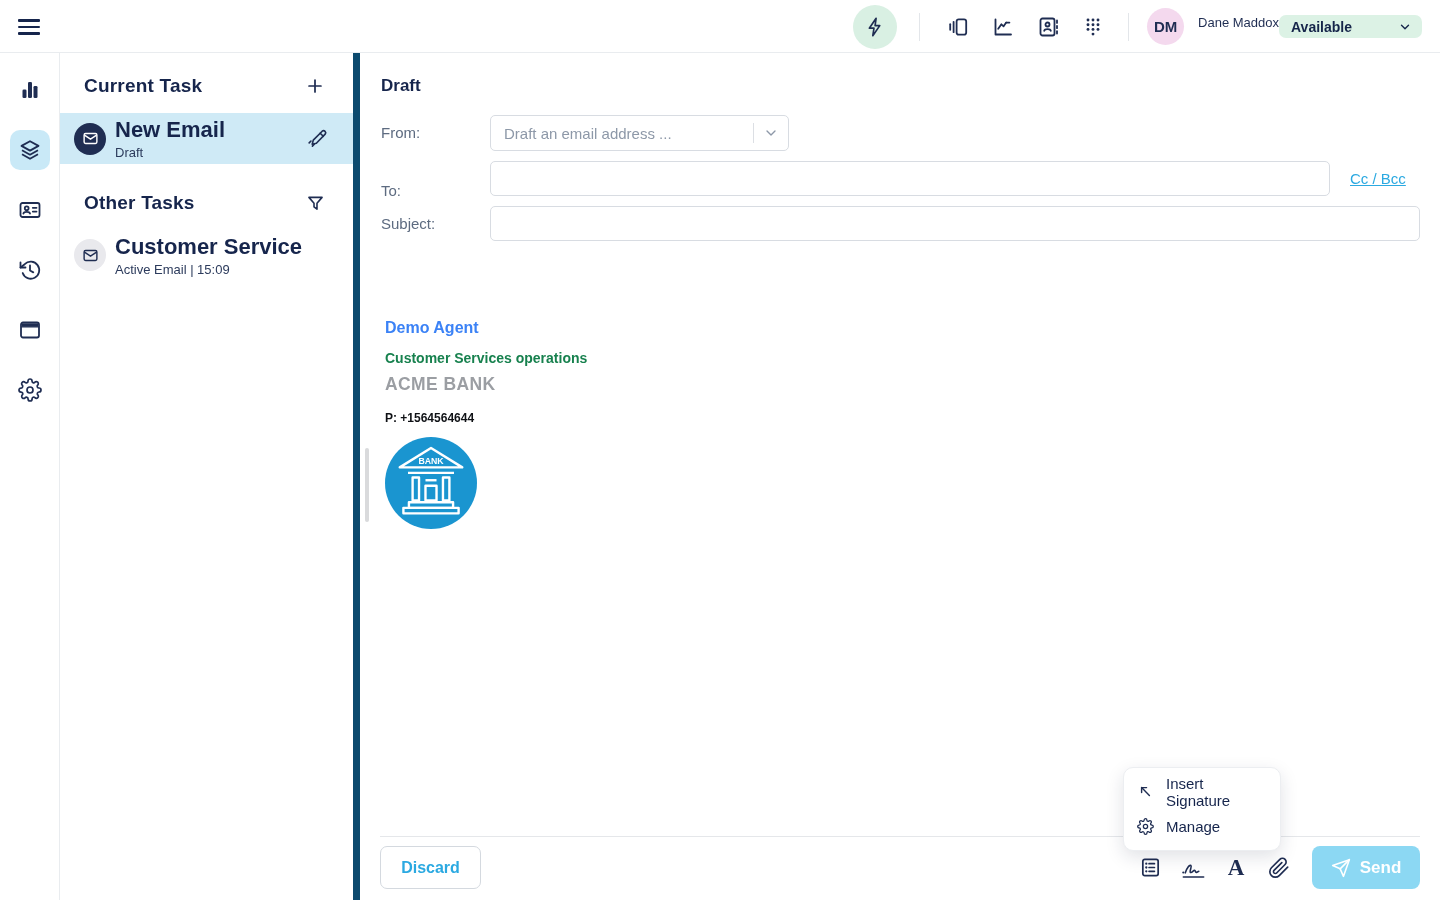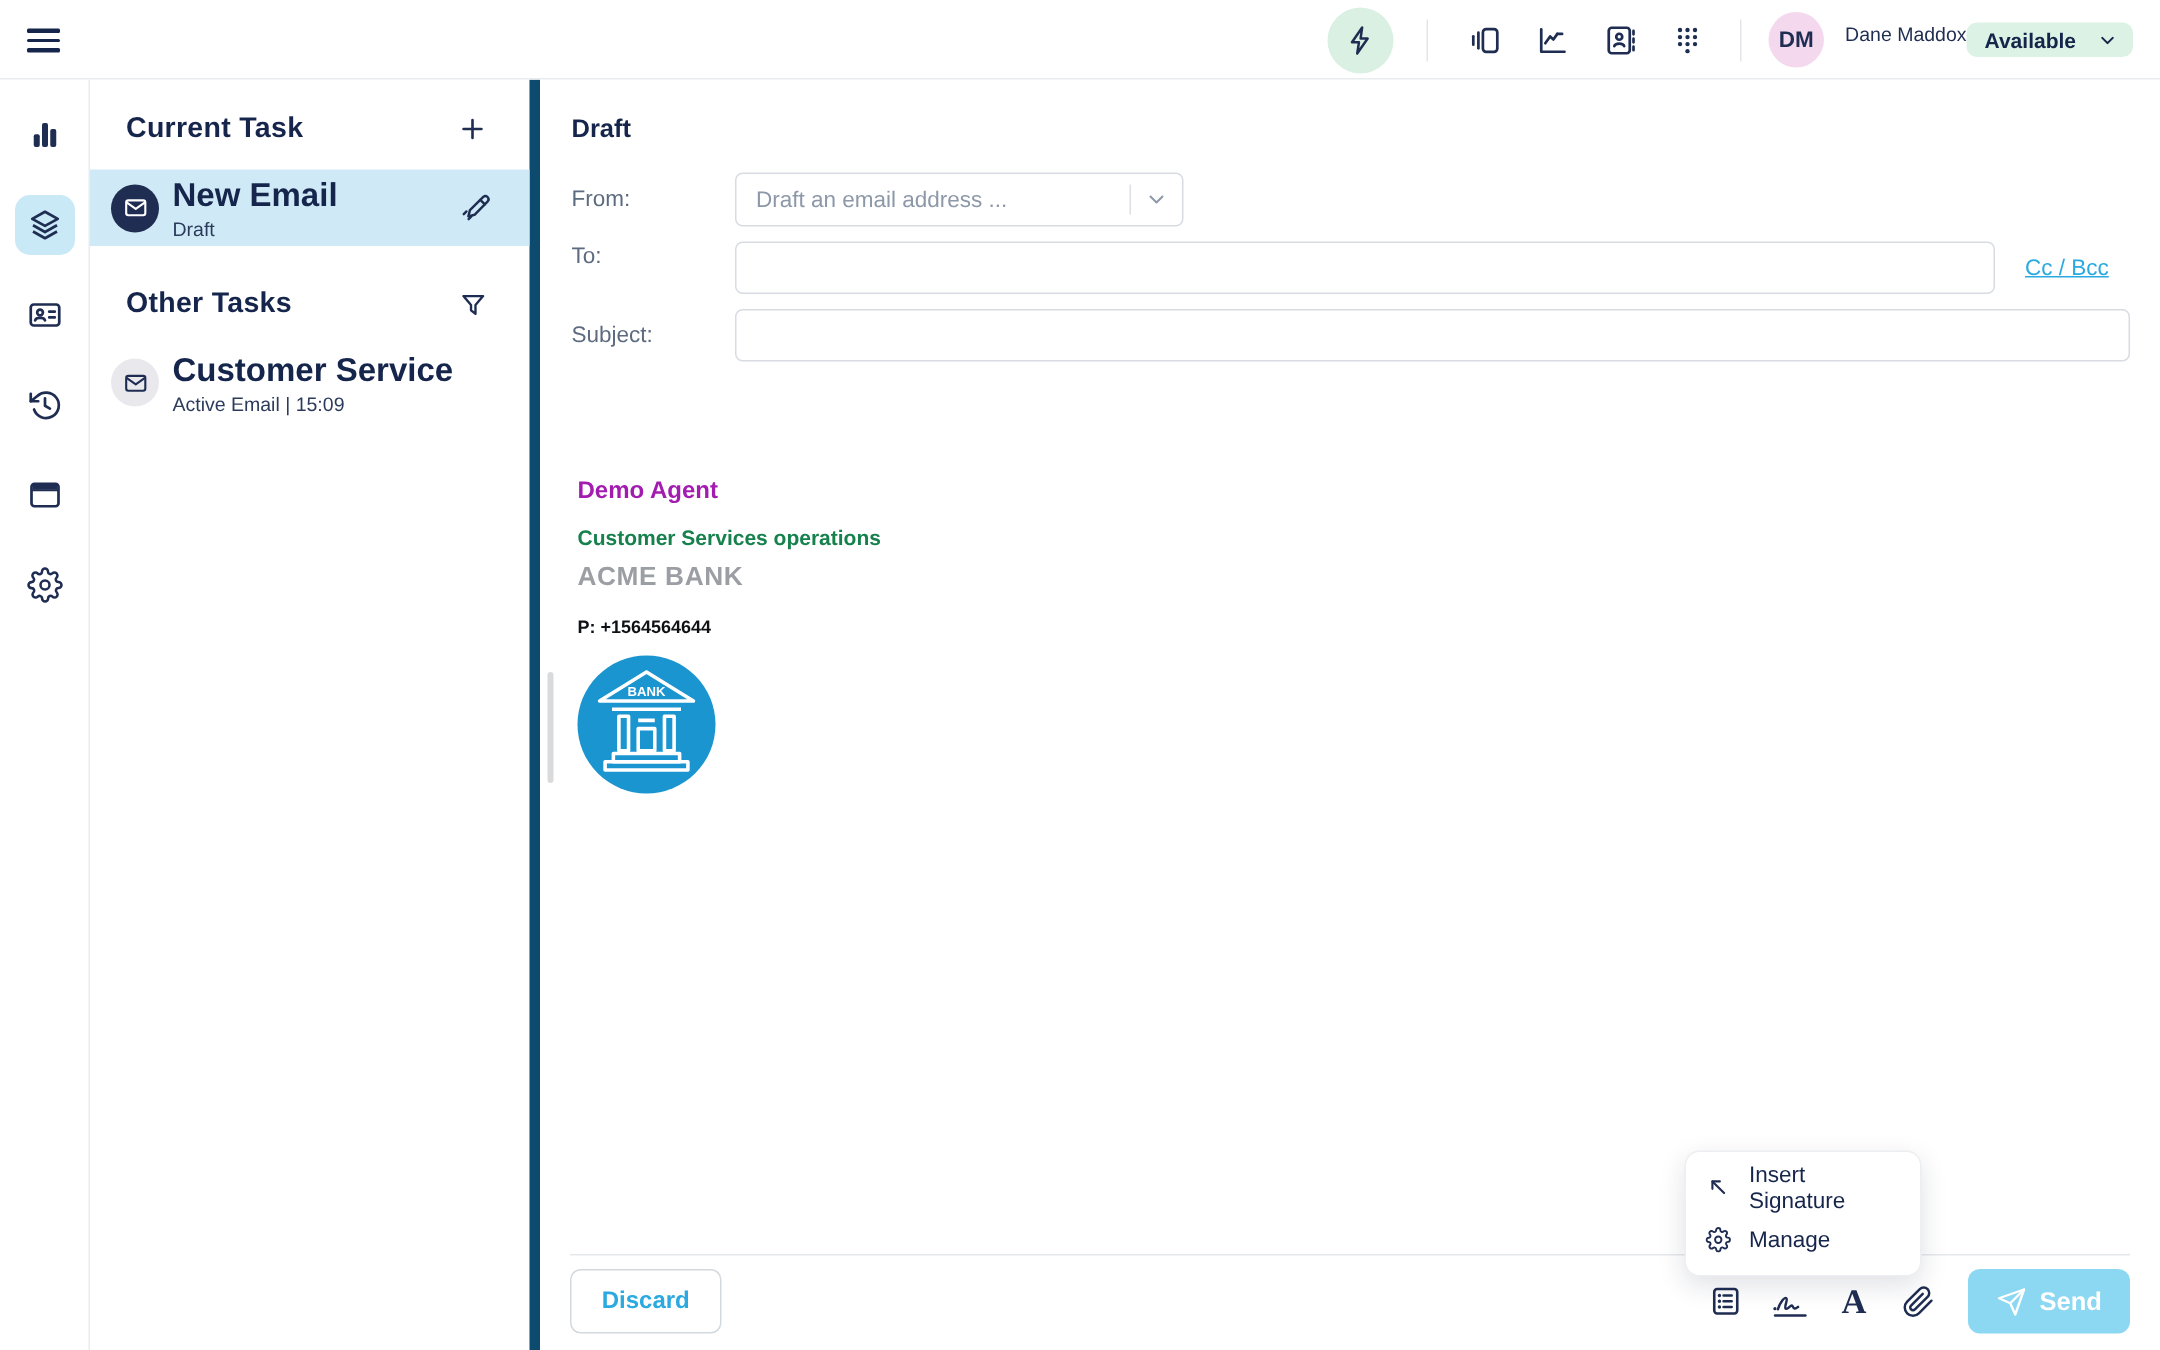--- a/index.html
+++ b/index.html
@@ -20,21 +20,21 @@
   .tdivider { width:1px; height:28px; background:#e3e6ea; }
   .tdivider.d1 { margin-right:16px; }
   .tdivider.d2 { margin-left:12px; margin-right:18px; }
   .top-icon-btn { width:24px; height:24px; margin-left:10px; margin-right:11px;
                   display:grid; place-items:center; background:none; border:none; cursor:pointer; color:#1f2d52; }
   .avatar { width:37px; height:37px; border-radius:50%; background:#f4d9ee;
             display:grid; place-items:center; font-size:15px; font-weight:700; color:#1f2d52; }
   .user-block { margin-left:14px; display:flex; flex-direction:row; align-items:flex-start; }
   .user-name { font-size:13px; color:#1f2d52; margin-bottom:4px; }
   .status-pill { display:flex; align-items:center; height:23px; padding:0 10px 0 12px;
-                 background:#dcf2e5; border:none; border-radius:7px; cursor:pointer; }
+                 background:#dcf2e5; border:none; border-radius:7px; cursor:pointer;gap:32px; }
   .status-pill .label { font-size:14px; font-weight:700; color:#15254a; }
   .status-pill svg { margin-left:14px; }
 
   
   .rail { position:absolute; left:0; top:53px; bottom:0; width:60px; background:#fff;
           border-right:1px solid #e9ecef; display:flex; flex-direction:column;
           align-items:center; padding-top:17px; gap:20px; z-index:5; }
   .rail-btn { width:40px; height:40px; border-radius:10px; display:grid; place-items:center;
               background:none; border:none; cursor:pointer; color:#1f2d52; }
   .rail-btn.active { background:#c9e9f7; }
@@ -59,38 +59,38 @@
   .task-title { font-size:22px; font-weight:700; color:#16254c; }
   .task-sub { font-size:13px; color:#2c3b5c; margin-top:2px; }
   .task-edit { margin-left:auto; background:none; border:none; cursor:pointer; color:#1f2d52;
                width:24px; height:24px; display:grid; place-items:center; }
 
   
   .compose { position:absolute; left:360px; top:53px; right:0; bottom:0; background:#fff; }
   .compose-title { position:absolute; left:21px; top:23px; font-size:17px; font-weight:700; color:#16254c; }
   .form-label { position:absolute; left:21px; width:109px; font-size:15px; color:#5d6b80; }
   .lbl-from { top:62px; line-height:36px; }
-  .lbl-to   { top:100px; line-height:35px; }
+  .lbl-to   { top:120px; line-height:35px; }
   .lbl-subject { top:153px; line-height:35px; }
   .from-select { position:absolute; left:130px; top:62px; width:299px; height:36px;
                  border:1px solid #d8dce2; border-radius:5px; background:#fff; cursor:pointer;
                  display:flex; align-items:center; padding:0 9px 0 13px; }
   .from-placeholder { font-size:15px; color:#8d98a8; }
   .from-sep { width:1px; height:20px; background:#dcdfe4; margin-left:auto; }
   .from-select svg { margin-left:9px; color:#8d98a8; }
   .text-input { position:absolute; height:35px; border:1px solid #d8dce2; border-radius:5px;
                 background:#fff; font-size:15px; color:#1f2d52; padding:0 12px; outline:none; }
   .to-input { left:130px; top:108px; width:840px; }
   .subject-input { left:130px; top:153px; width:930px; }
   .ccbcc { position:absolute; left:990px; top:108px; line-height:35px; font-size:15px;
            color:#2ba9e1; text-decoration:underline; cursor:pointer; }
 
   
   .signature { position:absolute; left:25px; top:266px; }
-  .sig-name { font-size:16px; font-weight:700; color:#a21caf; }
+  .sig-name { font-size:16px; font-weight:700; color:#3b82f6; }
   .sig-dept { margin-top:13px; font-size:14px; font-weight:700; color:#17814e; }
   .sig-company { margin-top:8px; font-size:17.5px; font-weight:700; color:#9b9ea3; letter-spacing:.4px; }
   .sig-phone { margin-top:16px; font-size:12px; font-weight:700; color:#0f1115; }
   .sig-logo { margin-top:12px; width:92px; height:92px; border-radius:50%; background:#1a95d0;
               display:grid; place-items:center; }
   .body-scrollbar { position:absolute; left:5px; top:395px; width:4px; height:74px;
                     background:#d9dadc; border-radius:2px; cursor:pointer; }
 
   
   .compose-divider { position:absolute; left:20px; right:20px; top:783px; height:1px; background:#e5e7ea; }

